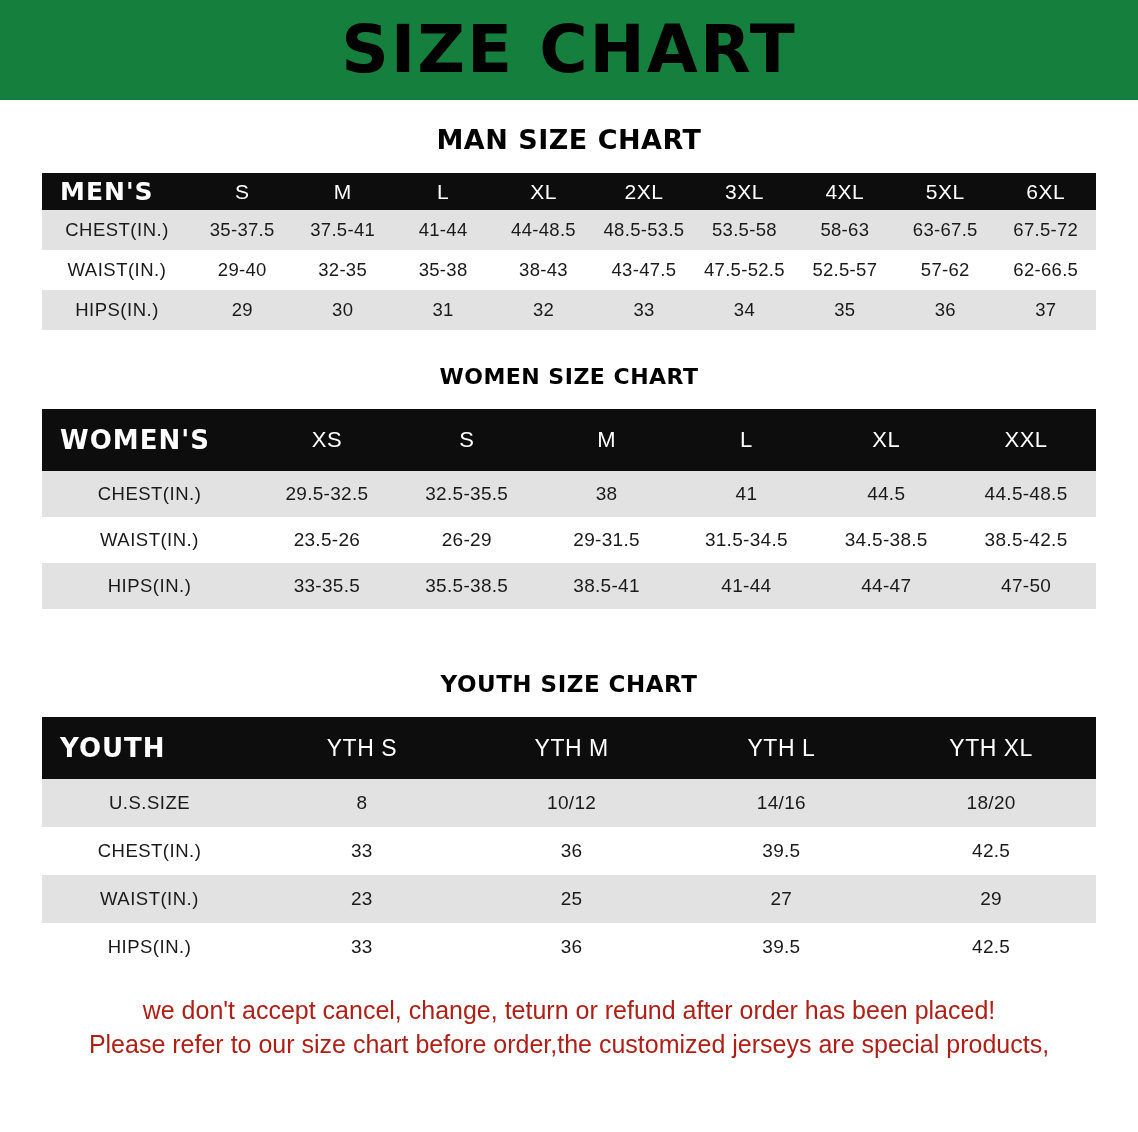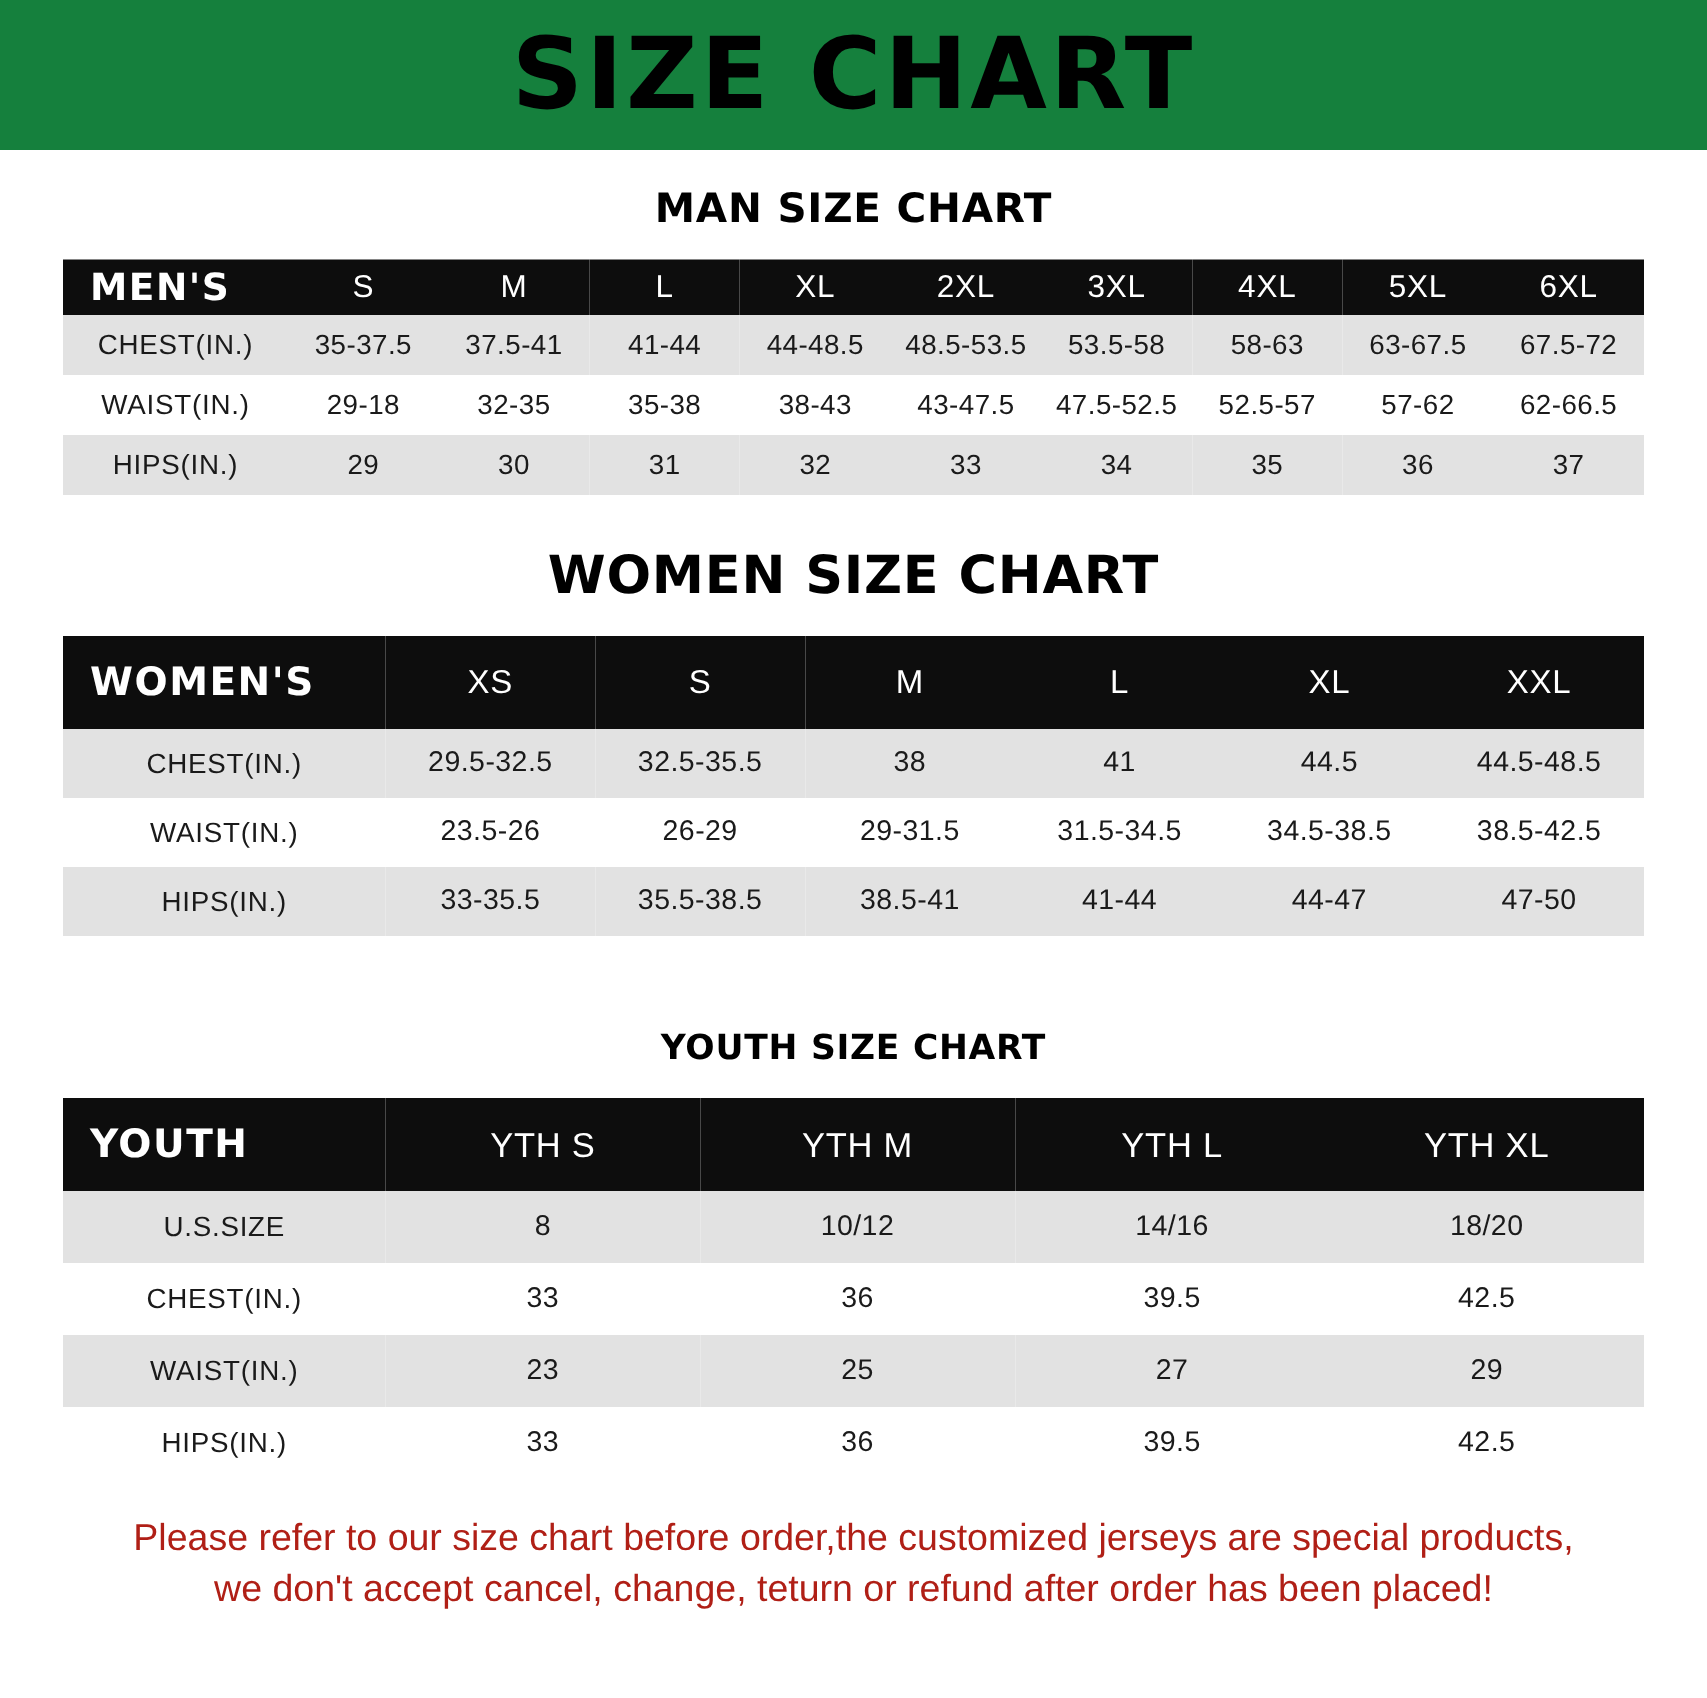--- a/index.html
+++ b/index.html
@@ -43,21 +43,21 @@
     font-weight: bold;
     color: #000;
     letter-spacing: 0.5px;
   }
   .title-man {
     font-size: 27px;
     margin-top: 24px;
     margin-bottom: 18px;
   }
   .title-women {
-    font-size: 35px;
+    font-size: 22px;
     margin-top: 34px;
     margin-bottom: 20px;
   }
   .title-youth {
     font-size: 23px;
     margin-top: 62px;
     margin-bottom: 20px;
   }
   
   .table-wrap {
@@ -182,21 +182,21 @@
           <td>41-44</td>
           <td>44-48.5</td>
           <td>48.5-53.5</td>
           <td>53.5-58</td>
           <td>58-63</td>
           <td>63-67.5</td>
           <td>67.5-72</td>
         </tr>
         <tr class="plain">
           <td class="rowlabel">WAIST(IN.)</td>
-          <td>29-18</td>
+          <td>29-40</td>
           <td>32-35</td>
           <td>35-38</td>
           <td>38-43</td>
           <td>43-47.5</td>
           <td>47.5-52.5</td>
           <td>52.5-57</td>
           <td>57-62</td>
           <td>62-66.5</td>
         </tr>
         <tr class="shade">
@@ -308,17 +308,17 @@
           <td>33</td>
           <td>36</td>
           <td>39.5</td>
           <td>42.5</td>
         </tr>
       </tbody>
     </table>
   </div>
 
   <div class="note">
+    <span class="note-line">we don't accept cancel, change, teturn or refund after order has been placed!</span>
     <span class="note-line">Please refer to our size chart before order,the customized jerseys are special products,</span>
-    <span class="note-line">we don't accept cancel, change, teturn or refund after order has been placed!</span>
   </div>
 
 </div>
 
 </body></html>

